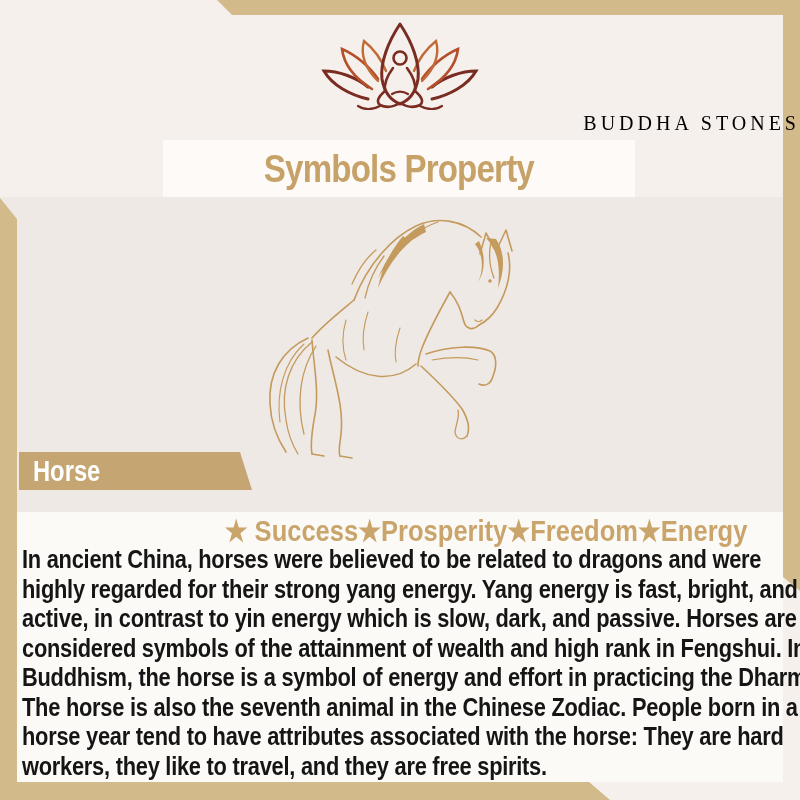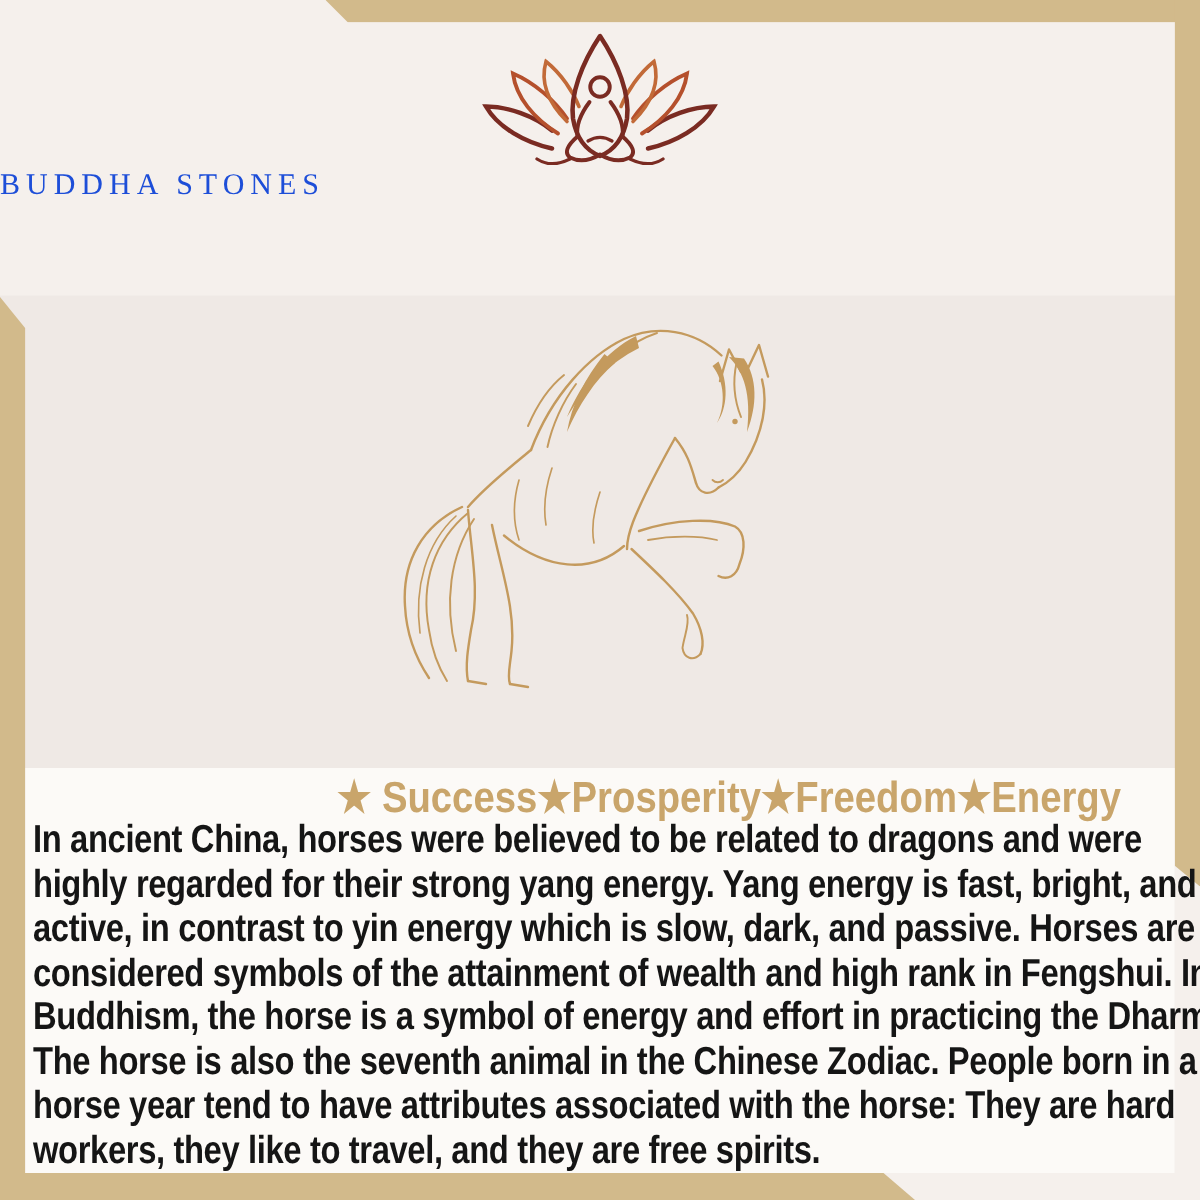--- a/index.html
+++ b/index.html
@@ -15,22 +15,22 @@
   #left-bar{left:0;top:198px;width:17px;height:602px;
     clip-path:polygon(0 0,17px 21px,17px 602px,0 602px);}
   #bottom-bar{left:0;top:782px;width:800px;height:18px;
     clip-path:polygon(0 0,589px 0,610px 18px,0 18px);}
 
   
   #mid-band{position:absolute;left:0;top:197px;width:800px;height:315px;background:#efe9e5;}
 
   
   #logo{position:absolute;left:318px;top:20px;width:164px;height:90px;}
-  #brand-name{position:absolute;left:0;top:112px;width:800px;text-align:left;
-    font-family:"Liberation Serif",serif;font-size:20px;letter-spacing:4px;color:#1d4ed8;}
+  #brand-name{position:absolute;left:0;top:112px;width:800px;text-align:right;
+    font-family:"Liberation Serif",serif;font-size:20px;letter-spacing:4px;color:#000000;}
 
   
   #title-banner{position:absolute;left:163px;top:140px;width:472px;height:57px;background:#fdfaf8;
     display:flex;align-items:center;justify-content:center;}
   #page-title{font-size:39px;font-weight:bold;color:#c6a269;letter-spacing:-1px;
     transform:scaleX(0.85);transform-origin:center;white-space:nowrap;}
 
   
   #horse{position:absolute;left:228px;top:208px;width:304px;height:252px;}
 
@@ -81,20 +81,23 @@
 
       <circle cx="82" cy="37" r="6.5" stroke="#7a2b22" stroke-width="2.6" fill="none"></circle>
       <path d="M75,47 C69,55 66,63 67,70" stroke="#7a2b22" stroke-width="2.6" fill="none" stroke-linecap="round"></path>
       <path d="M89,47 C95,55 98,63 97,70" stroke="#7a2b22" stroke-width="2.6" fill="none" stroke-linecap="round"></path>
       <path d="M67,70 C60,76 58,81 62,84 C70,88 77,85 82,82 C87,85 94,88 102,84 C106,81 104,76 97,70" stroke="#7a2b22" stroke-width="2.6" fill="none" stroke-linecap="round" stroke-linejoin="round"></path>
       <path d="M74,73 C79,70 85,70 90,73" stroke="#7a2b22" stroke-width="2.2" fill="none" stroke-linecap="round"></path>
     </svg>
   </div>
   <div id="brand-name">BUDDHA STONES</div>
 
+  <div id="title-banner">
+    <div id="page-title">Symbols Property</div>
+  </div>
 
   <div id="horse">
     <svg width="304" height="252" viewBox="0 0 304 252" fill="none" stroke="#c49a5d" stroke-width="1.6" stroke-linecap="round" stroke-linejoin="round">
 
       <path d="M252,46 L258,25 L266,40"></path>
       <path d="M269,41 L278,22 L284,43"></path>
 
       <path d="M280,45 C284,60 281,80 269,100 C264,108 257,114 251,117"></path>
       <path d="M251,117 C245,123 238,121 236,114"></path>
       <path d="M236,114 C233,104 231,95 222,84"></path>
@@ -134,20 +137,23 @@
       <path d="M84,134 C62,152 52,180 58,212 C60,226 65,238 70,246" stroke-width="1.3"></path>
       <path d="M88,138 C72,162 68,194 76,226" stroke-width="1.3"></path>
       <path d="M76,136 C56,154 48,184 52,214" stroke-width="1.1"></path>
 
       <path d="M140,104 C136,116 134,130 136,142" stroke-width="1.1"></path>
       <path d="M172,120 C168,132 166,144 168,154" stroke-width="1.1"></path>
       <path d="M118,112 C114,126 114,140 118,152" stroke-width="1.1"></path>
     </svg>
   </div>
 
+  <div id="subject-banner">
+    <div id="subject-label">Horse</div>
+  </div>
 
   <div id="content-panel">
     <div id="traits-line">
       <span id="traits-text">★ Success★Prosperity★Freedom★Energy</span>
     </div>
     <div id="body-text">
       <div class="body-line">In ancient China, horses were believed to be related to dragons and were</div>
       <div class="body-line">highly regarded for their strong yang energy. Yang energy is fast, bright, and</div>
       <div class="body-line">active, in contrast to yin energy which is slow, dark, and passive. Horses are</div>
       <div class="body-line">considered symbols of the attainment of wealth and high rank in Fengshui. In</div>

